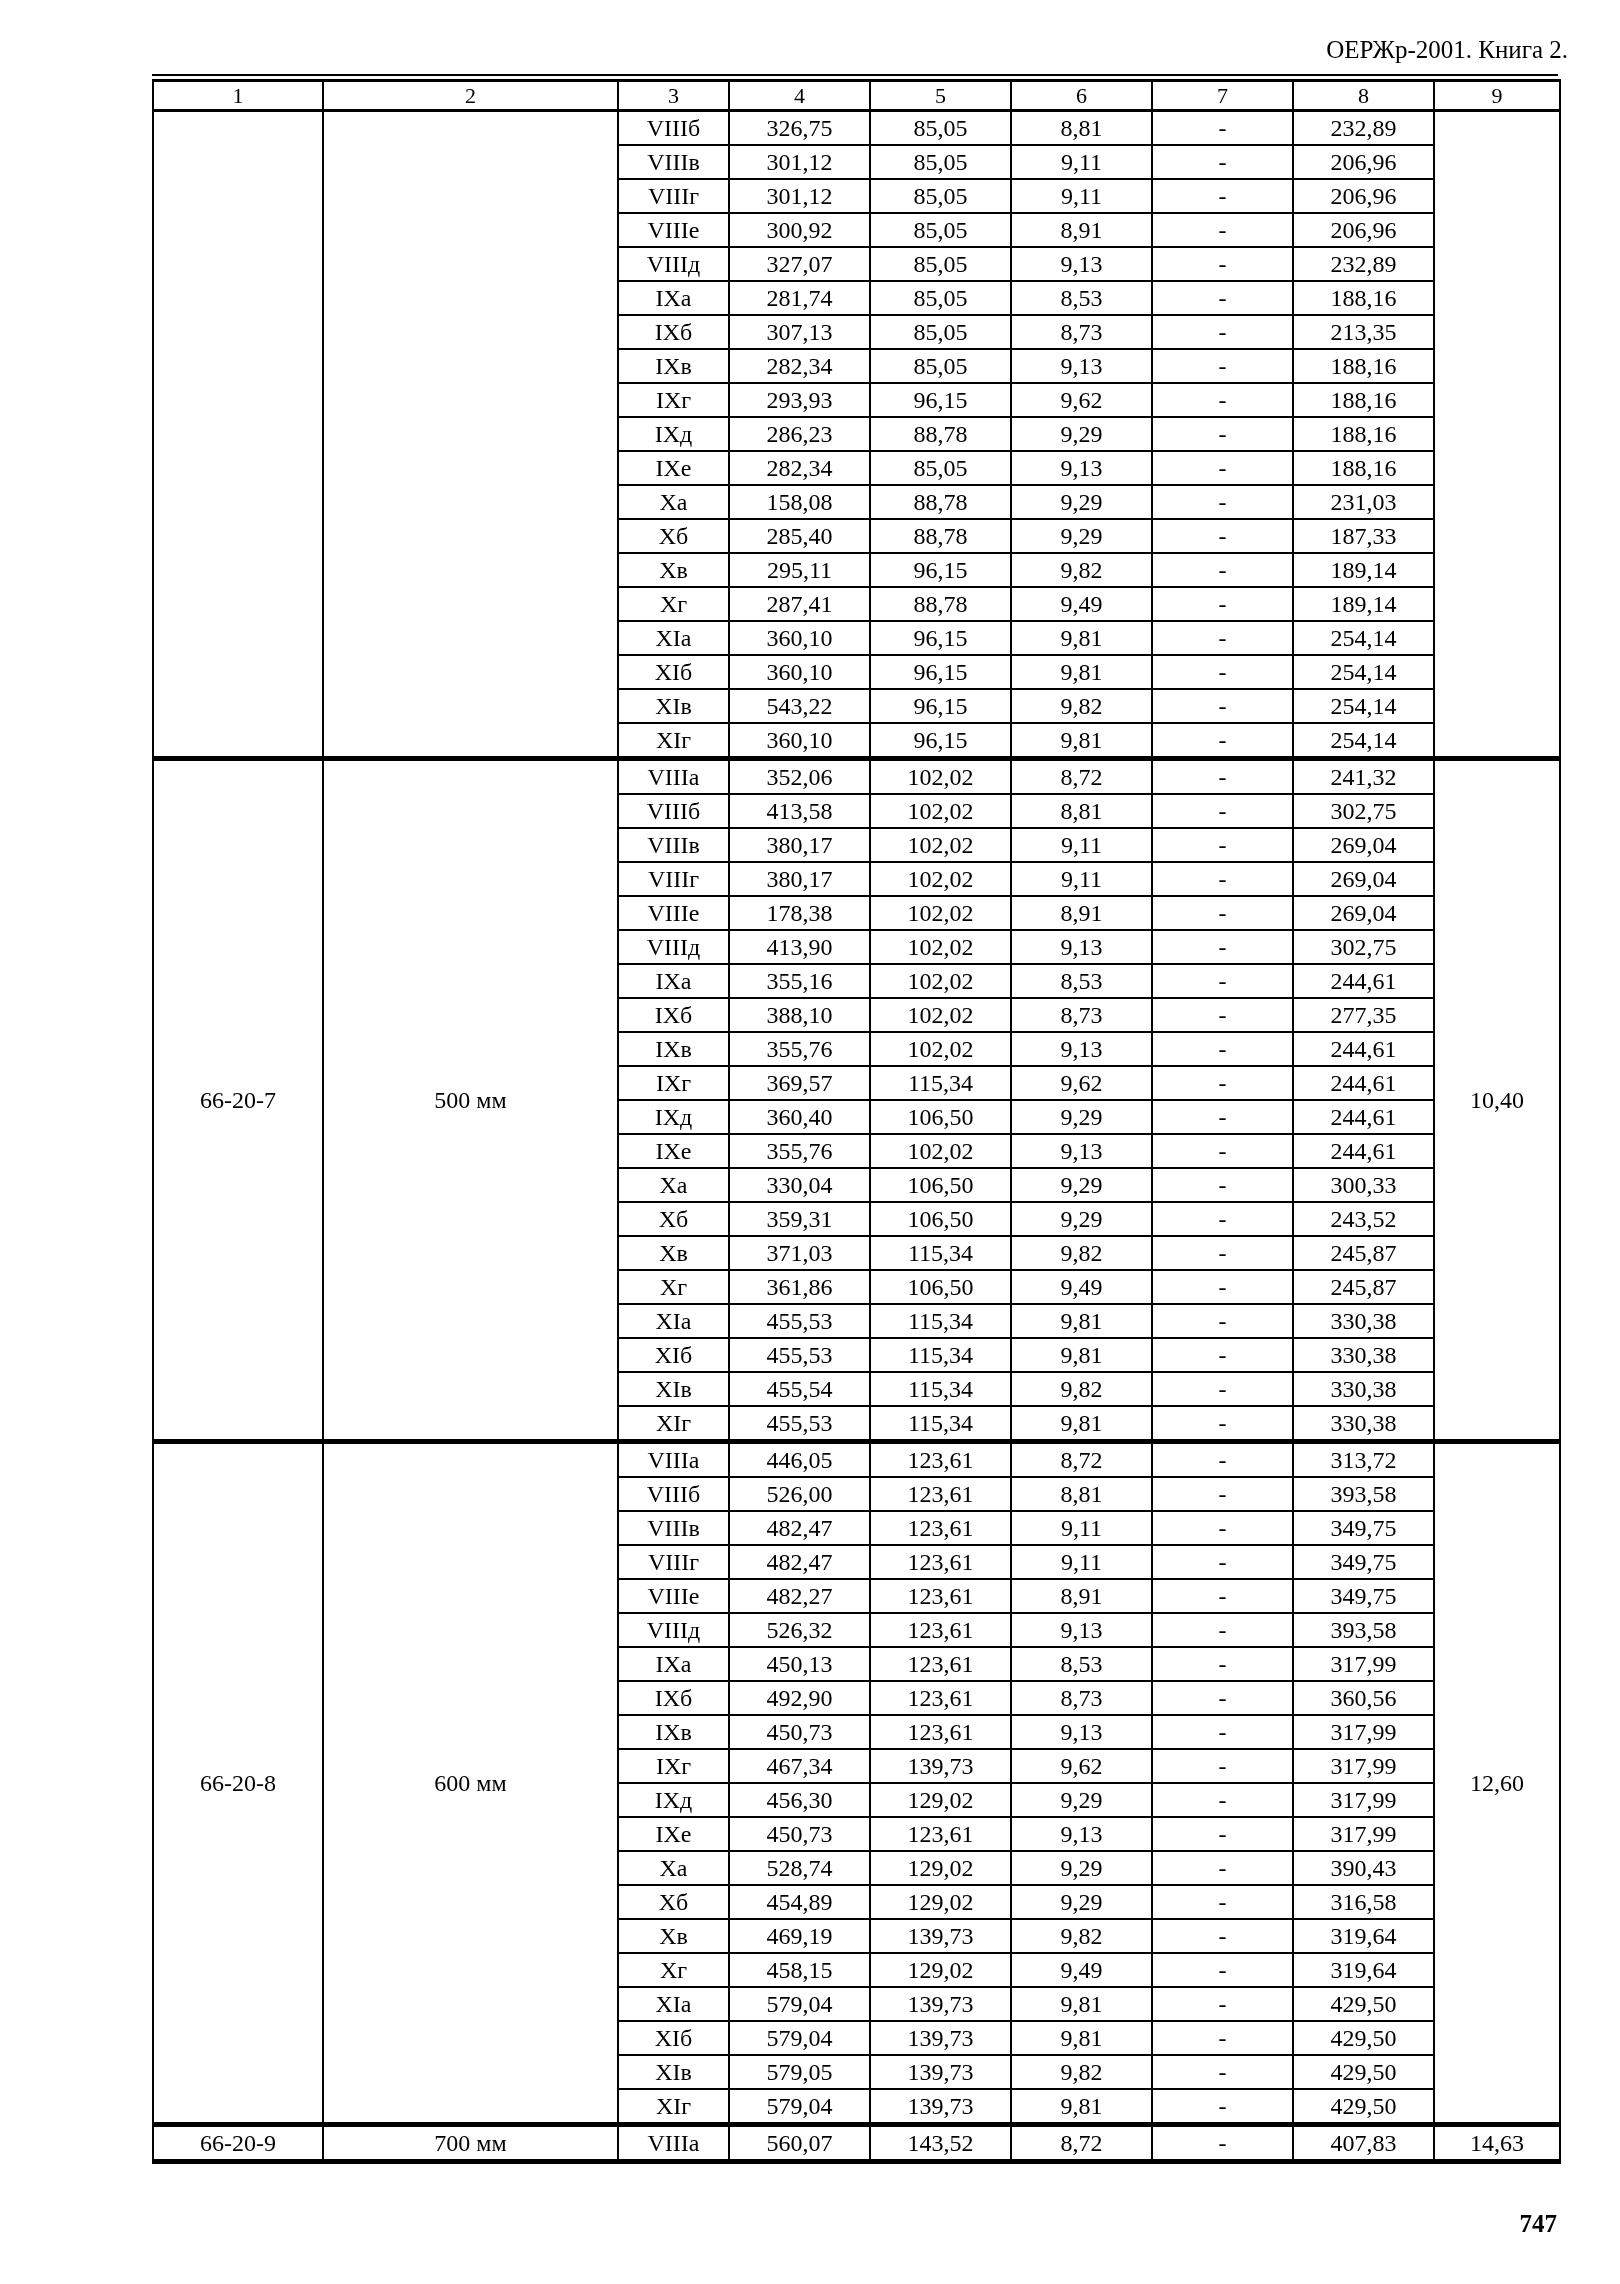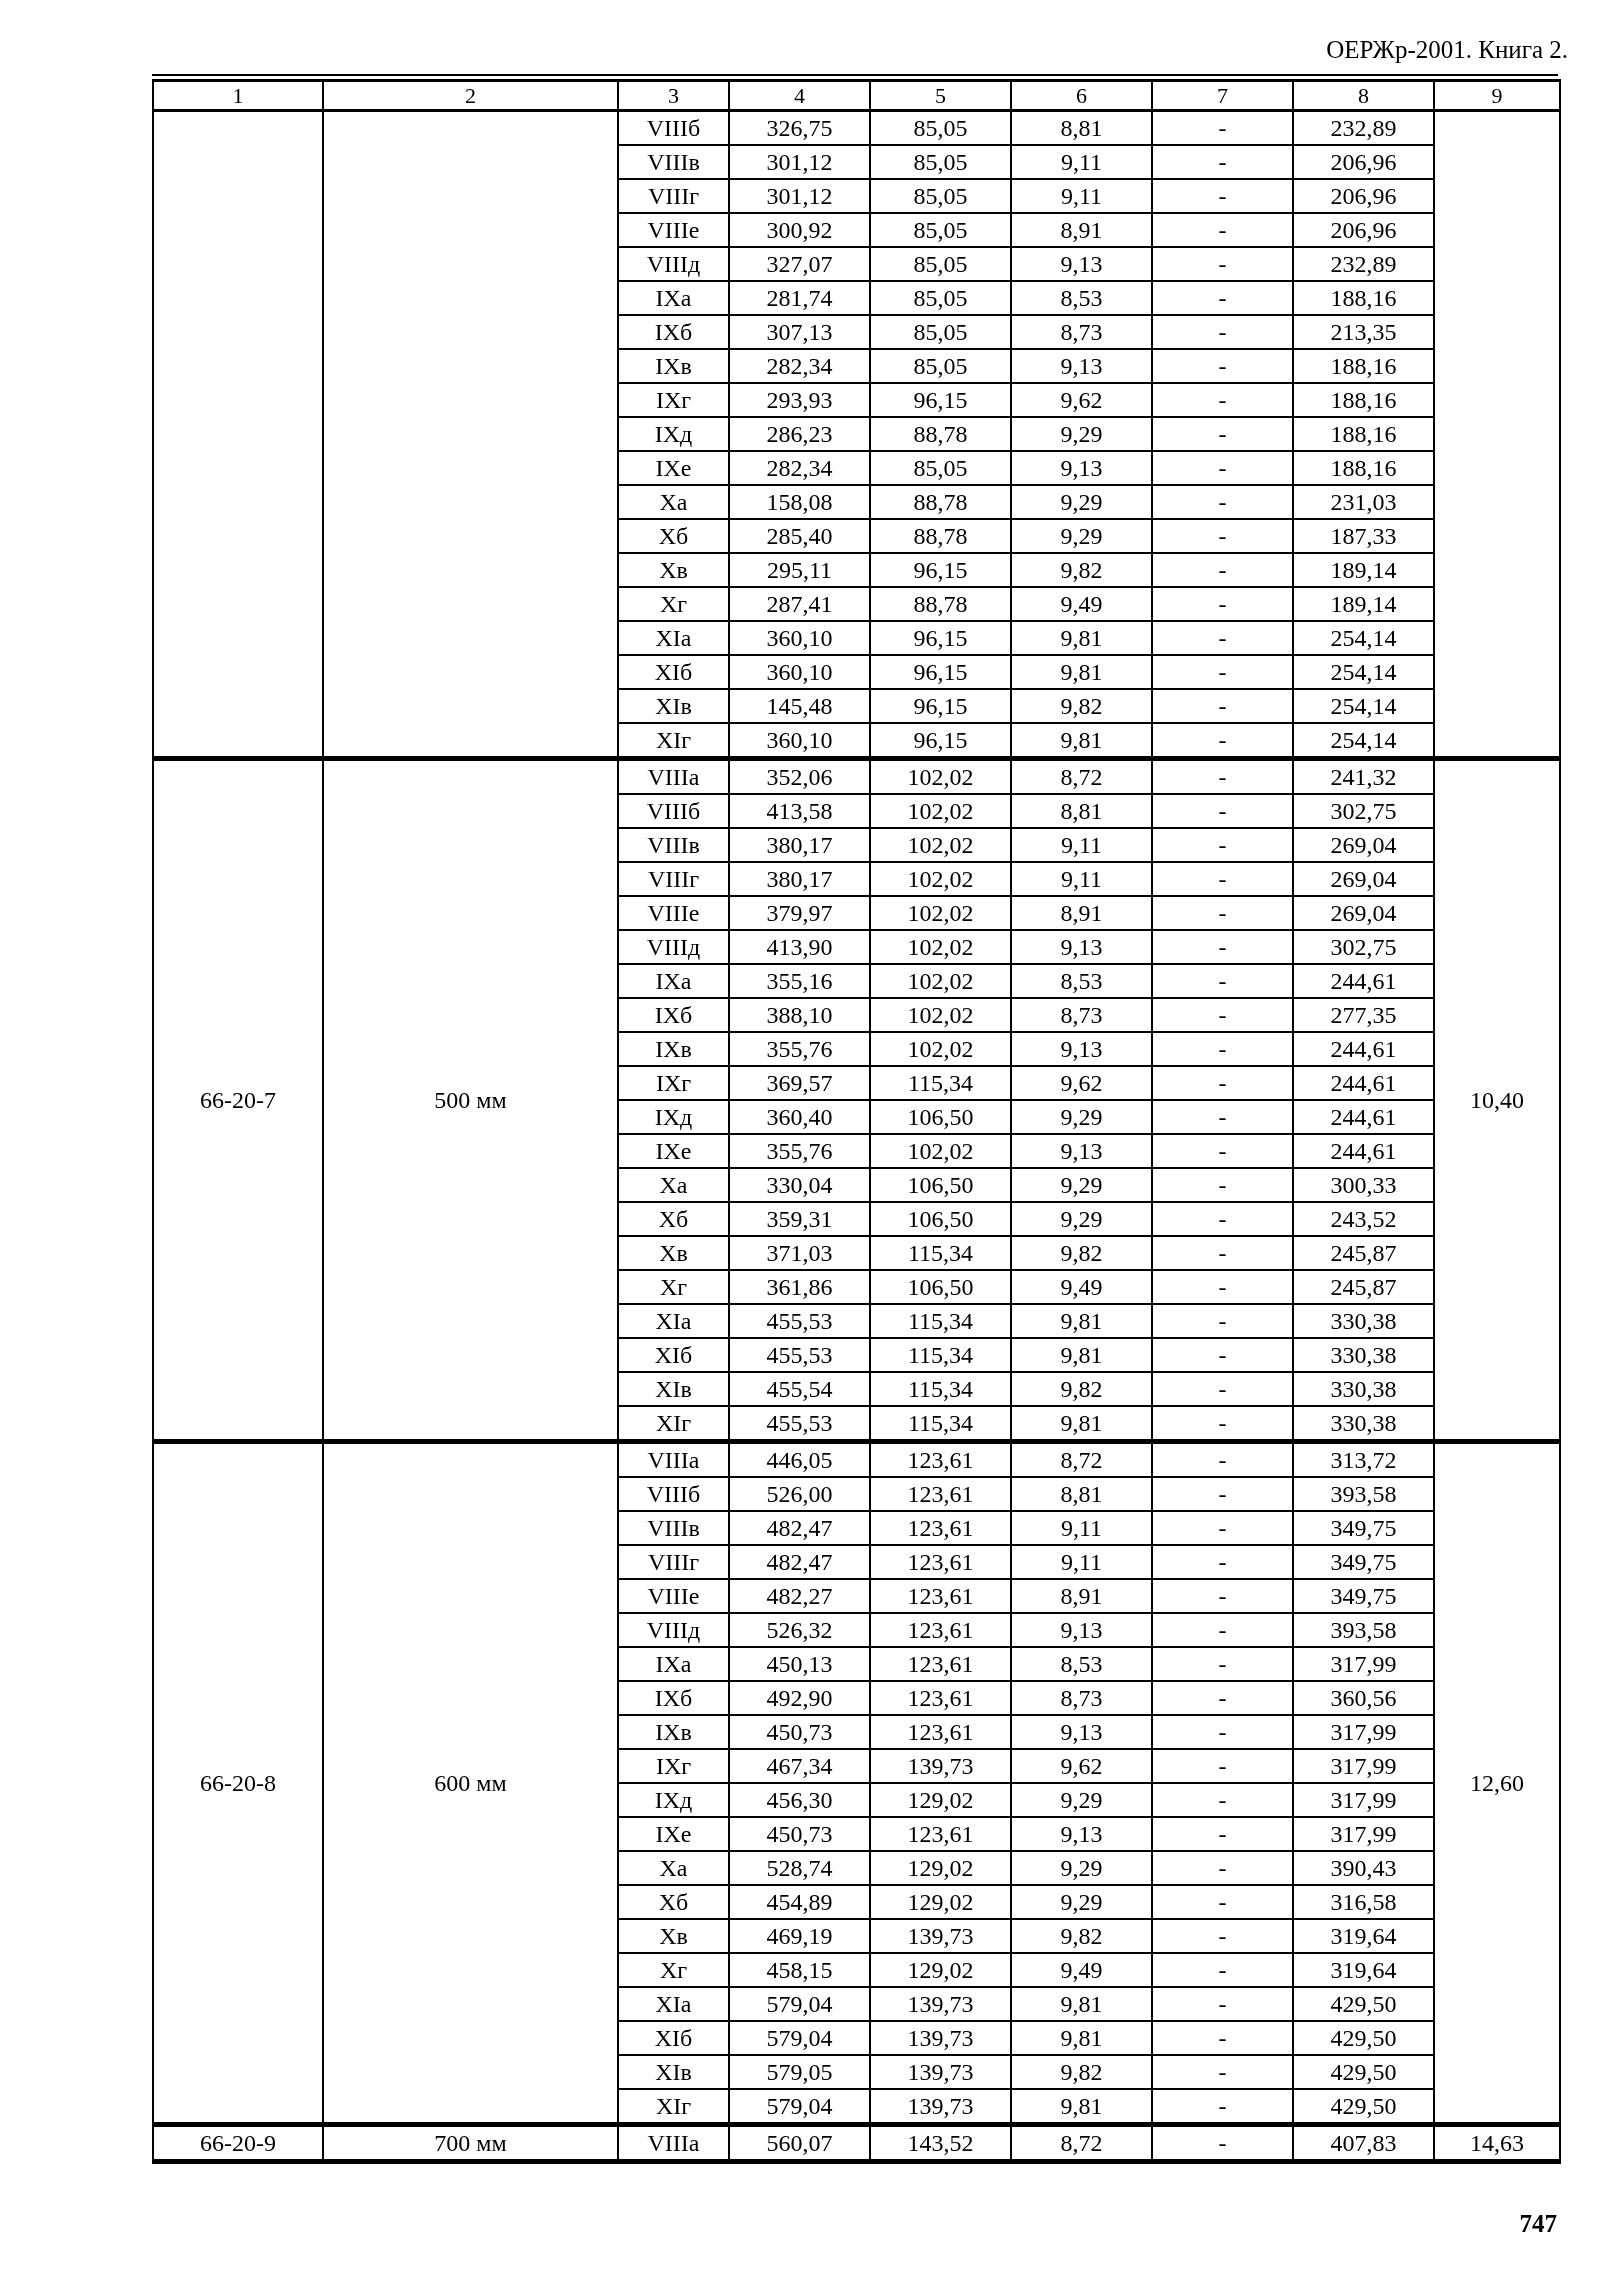--- a/index.html
+++ b/index.html
@@ -241,21 +241,21 @@
           <tr>
             <td>XIб</td>
             <td>360,10</td>
             <td>96,15</td>
             <td>9,81</td>
             <td>-</td>
             <td>254,14</td>
           </tr>
           <tr>
             <td>XIв</td>
-            <td>145,48</td>
+            <td>543,22</td>
             <td>96,15</td>
             <td>9,82</td>
             <td>-</td>
             <td>254,14</td>
           </tr>
           <tr>
             <td>XIг</td>
             <td>360,10</td>
             <td>96,15</td>
             <td>9,81</td>
@@ -292,21 +292,21 @@
           <tr>
             <td>VIIIг</td>
             <td>380,17</td>
             <td>102,02</td>
             <td>9,11</td>
             <td>-</td>
             <td>269,04</td>
           </tr>
           <tr>
             <td>VIIIе</td>
-            <td>379,97</td>
+            <td>178,38</td>
             <td>102,02</td>
             <td>8,91</td>
             <td>-</td>
             <td>269,04</td>
           </tr>
           <tr>
             <td>VIIIд</td>
             <td>413,90</td>
             <td>102,02</td>
             <td>9,13</td>

